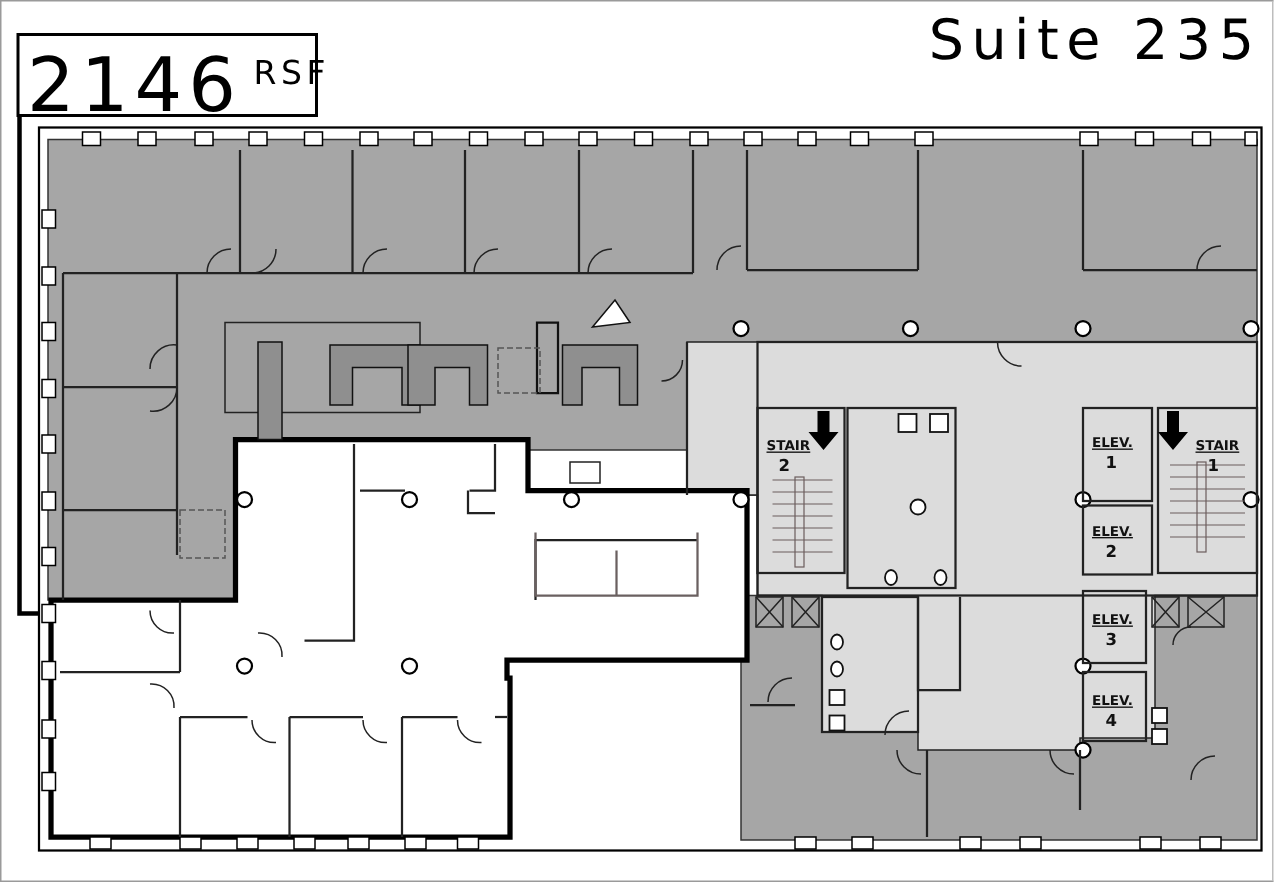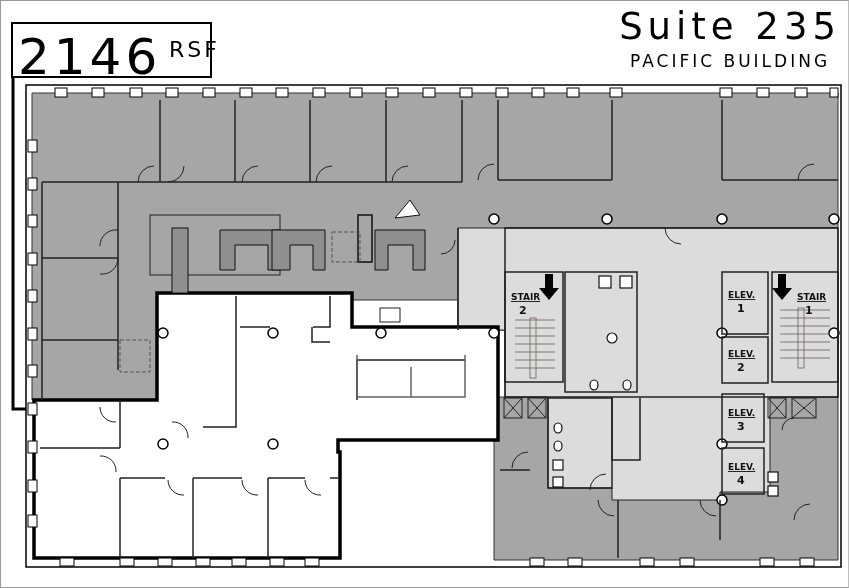--- a/index.html
+++ b/index.html
@@ -261,14 +261,13 @@
   <text x="737" y="484" class="lblnum">4</text>
 </svg>
 
 <div class="rsf-box">
   <span class="rsf-num">2146</span>
   <span class="rsf-unit">RSF</span>
 </div>
 
 <div class="title">
   <div class="suite">Suite 235</div>
-  <div class="building">PACIFIC BUILDING</div>
 </div>
 
 </body></html>

